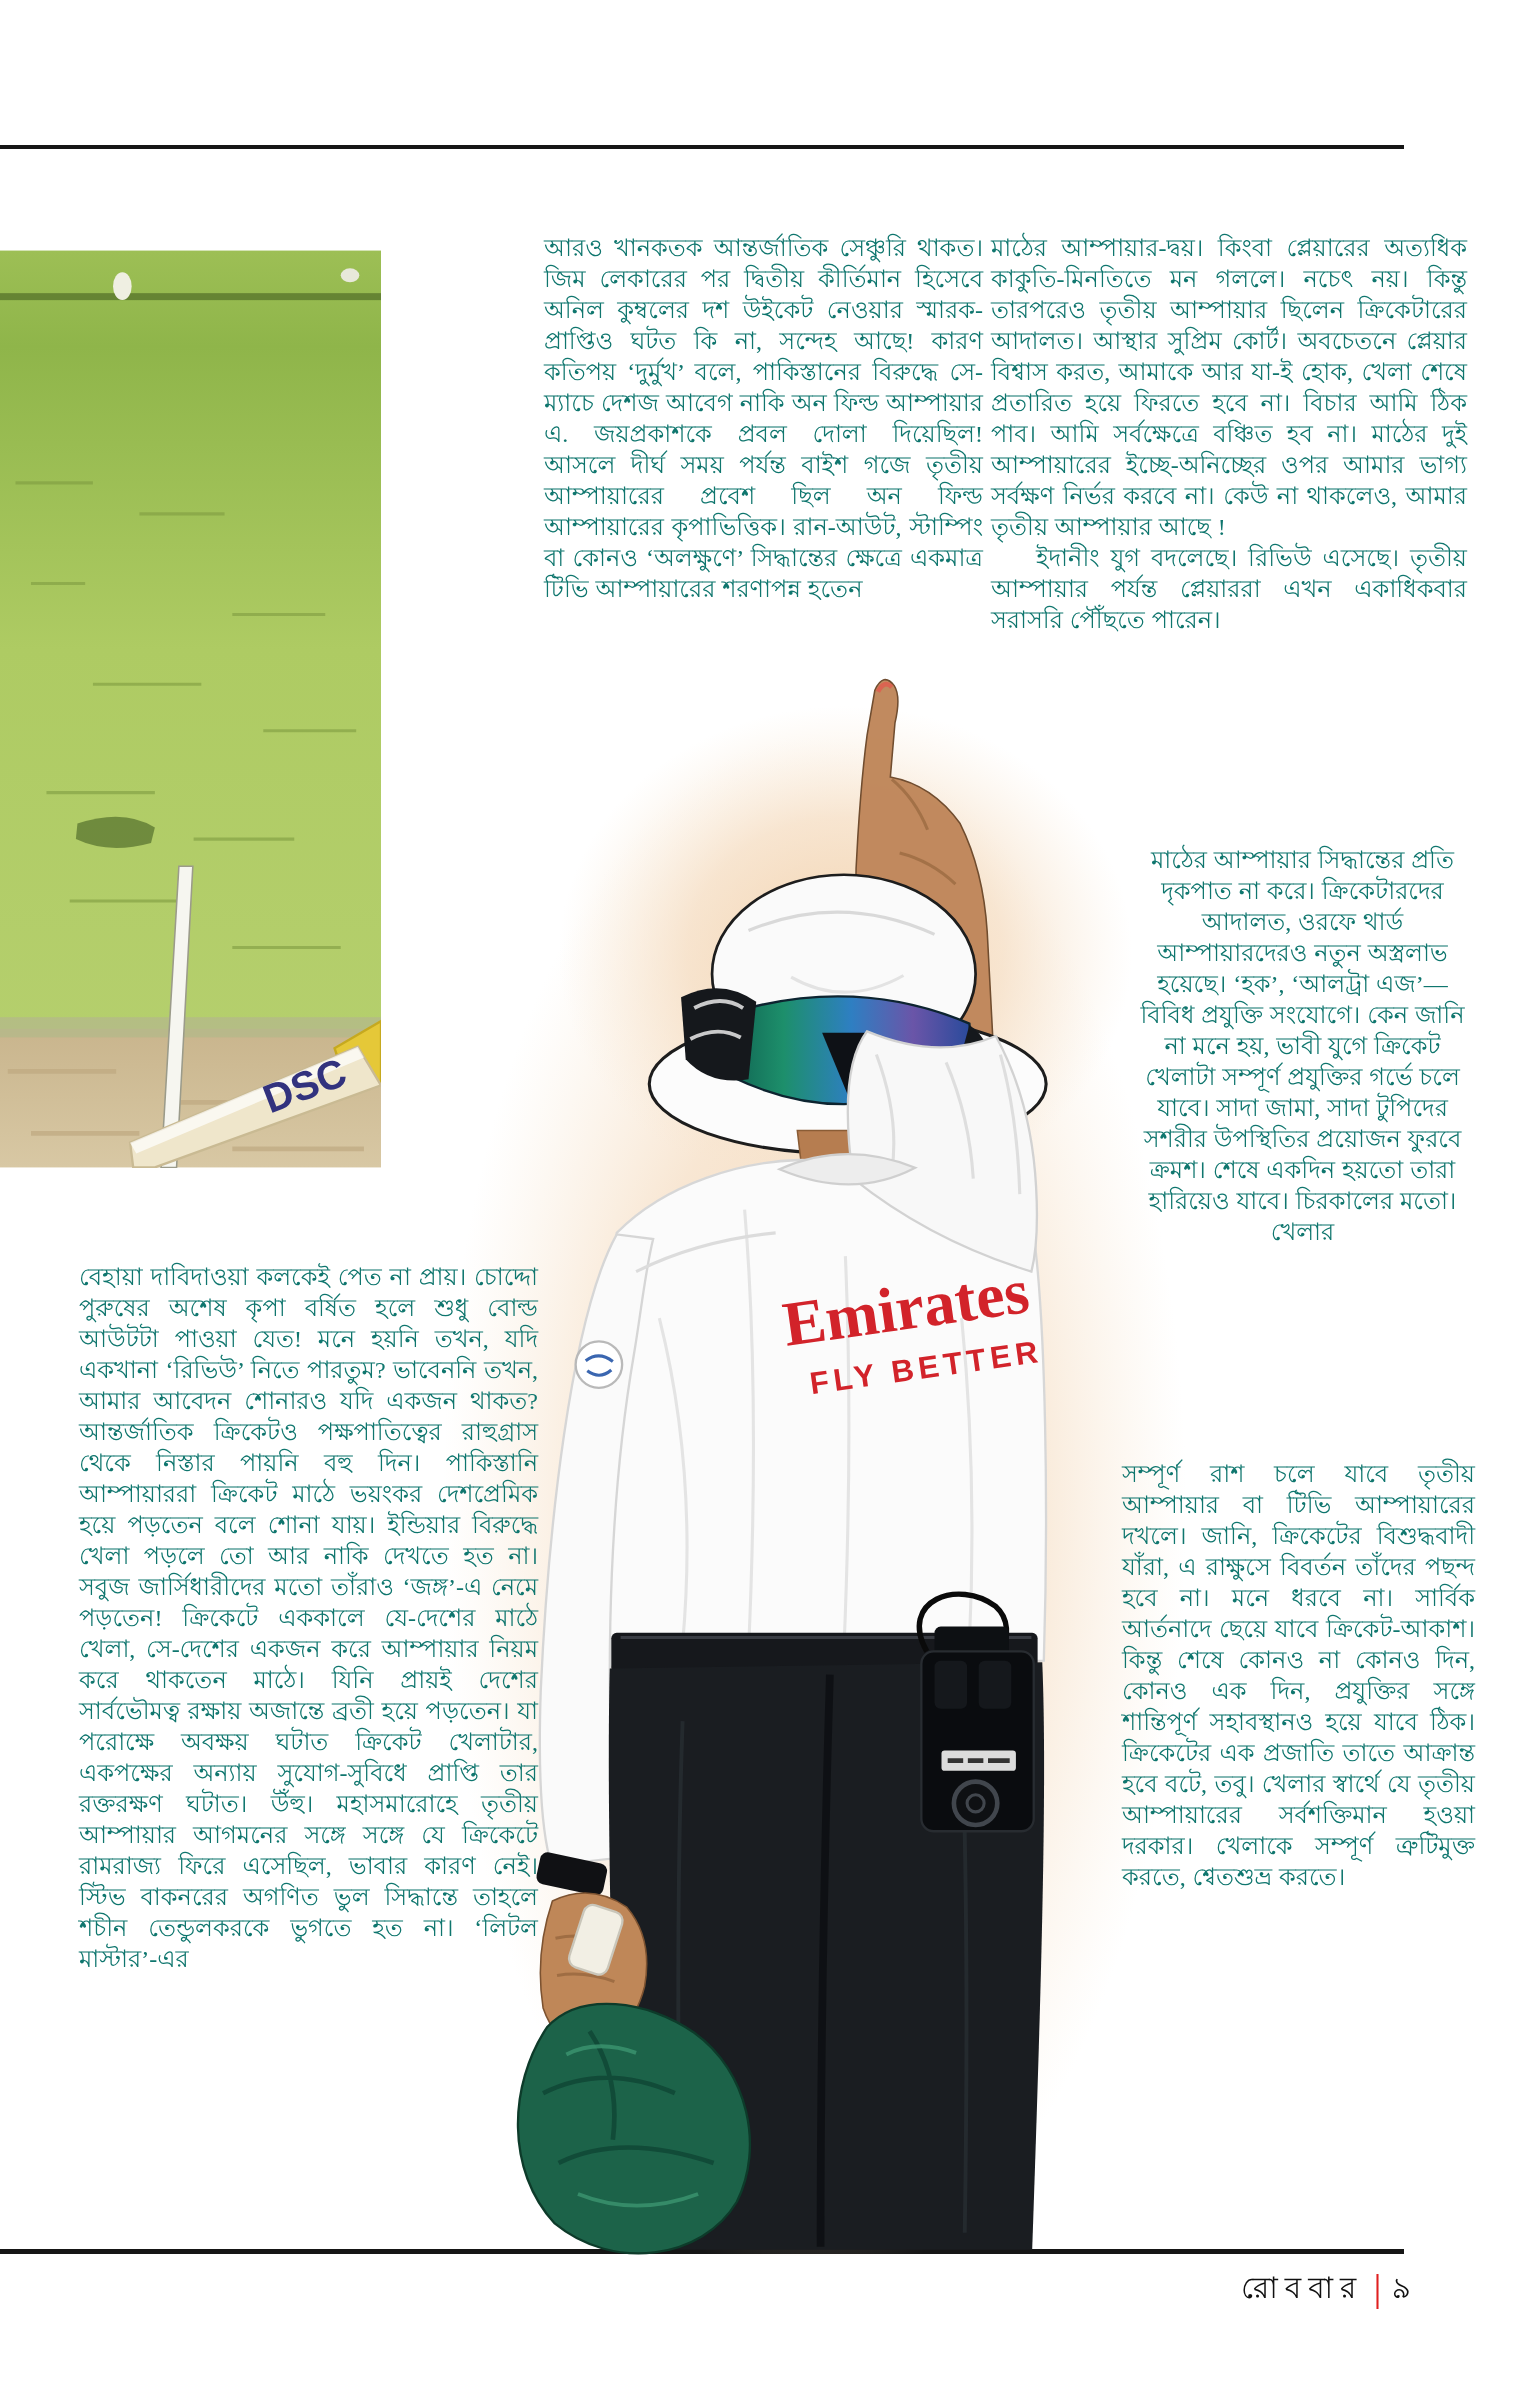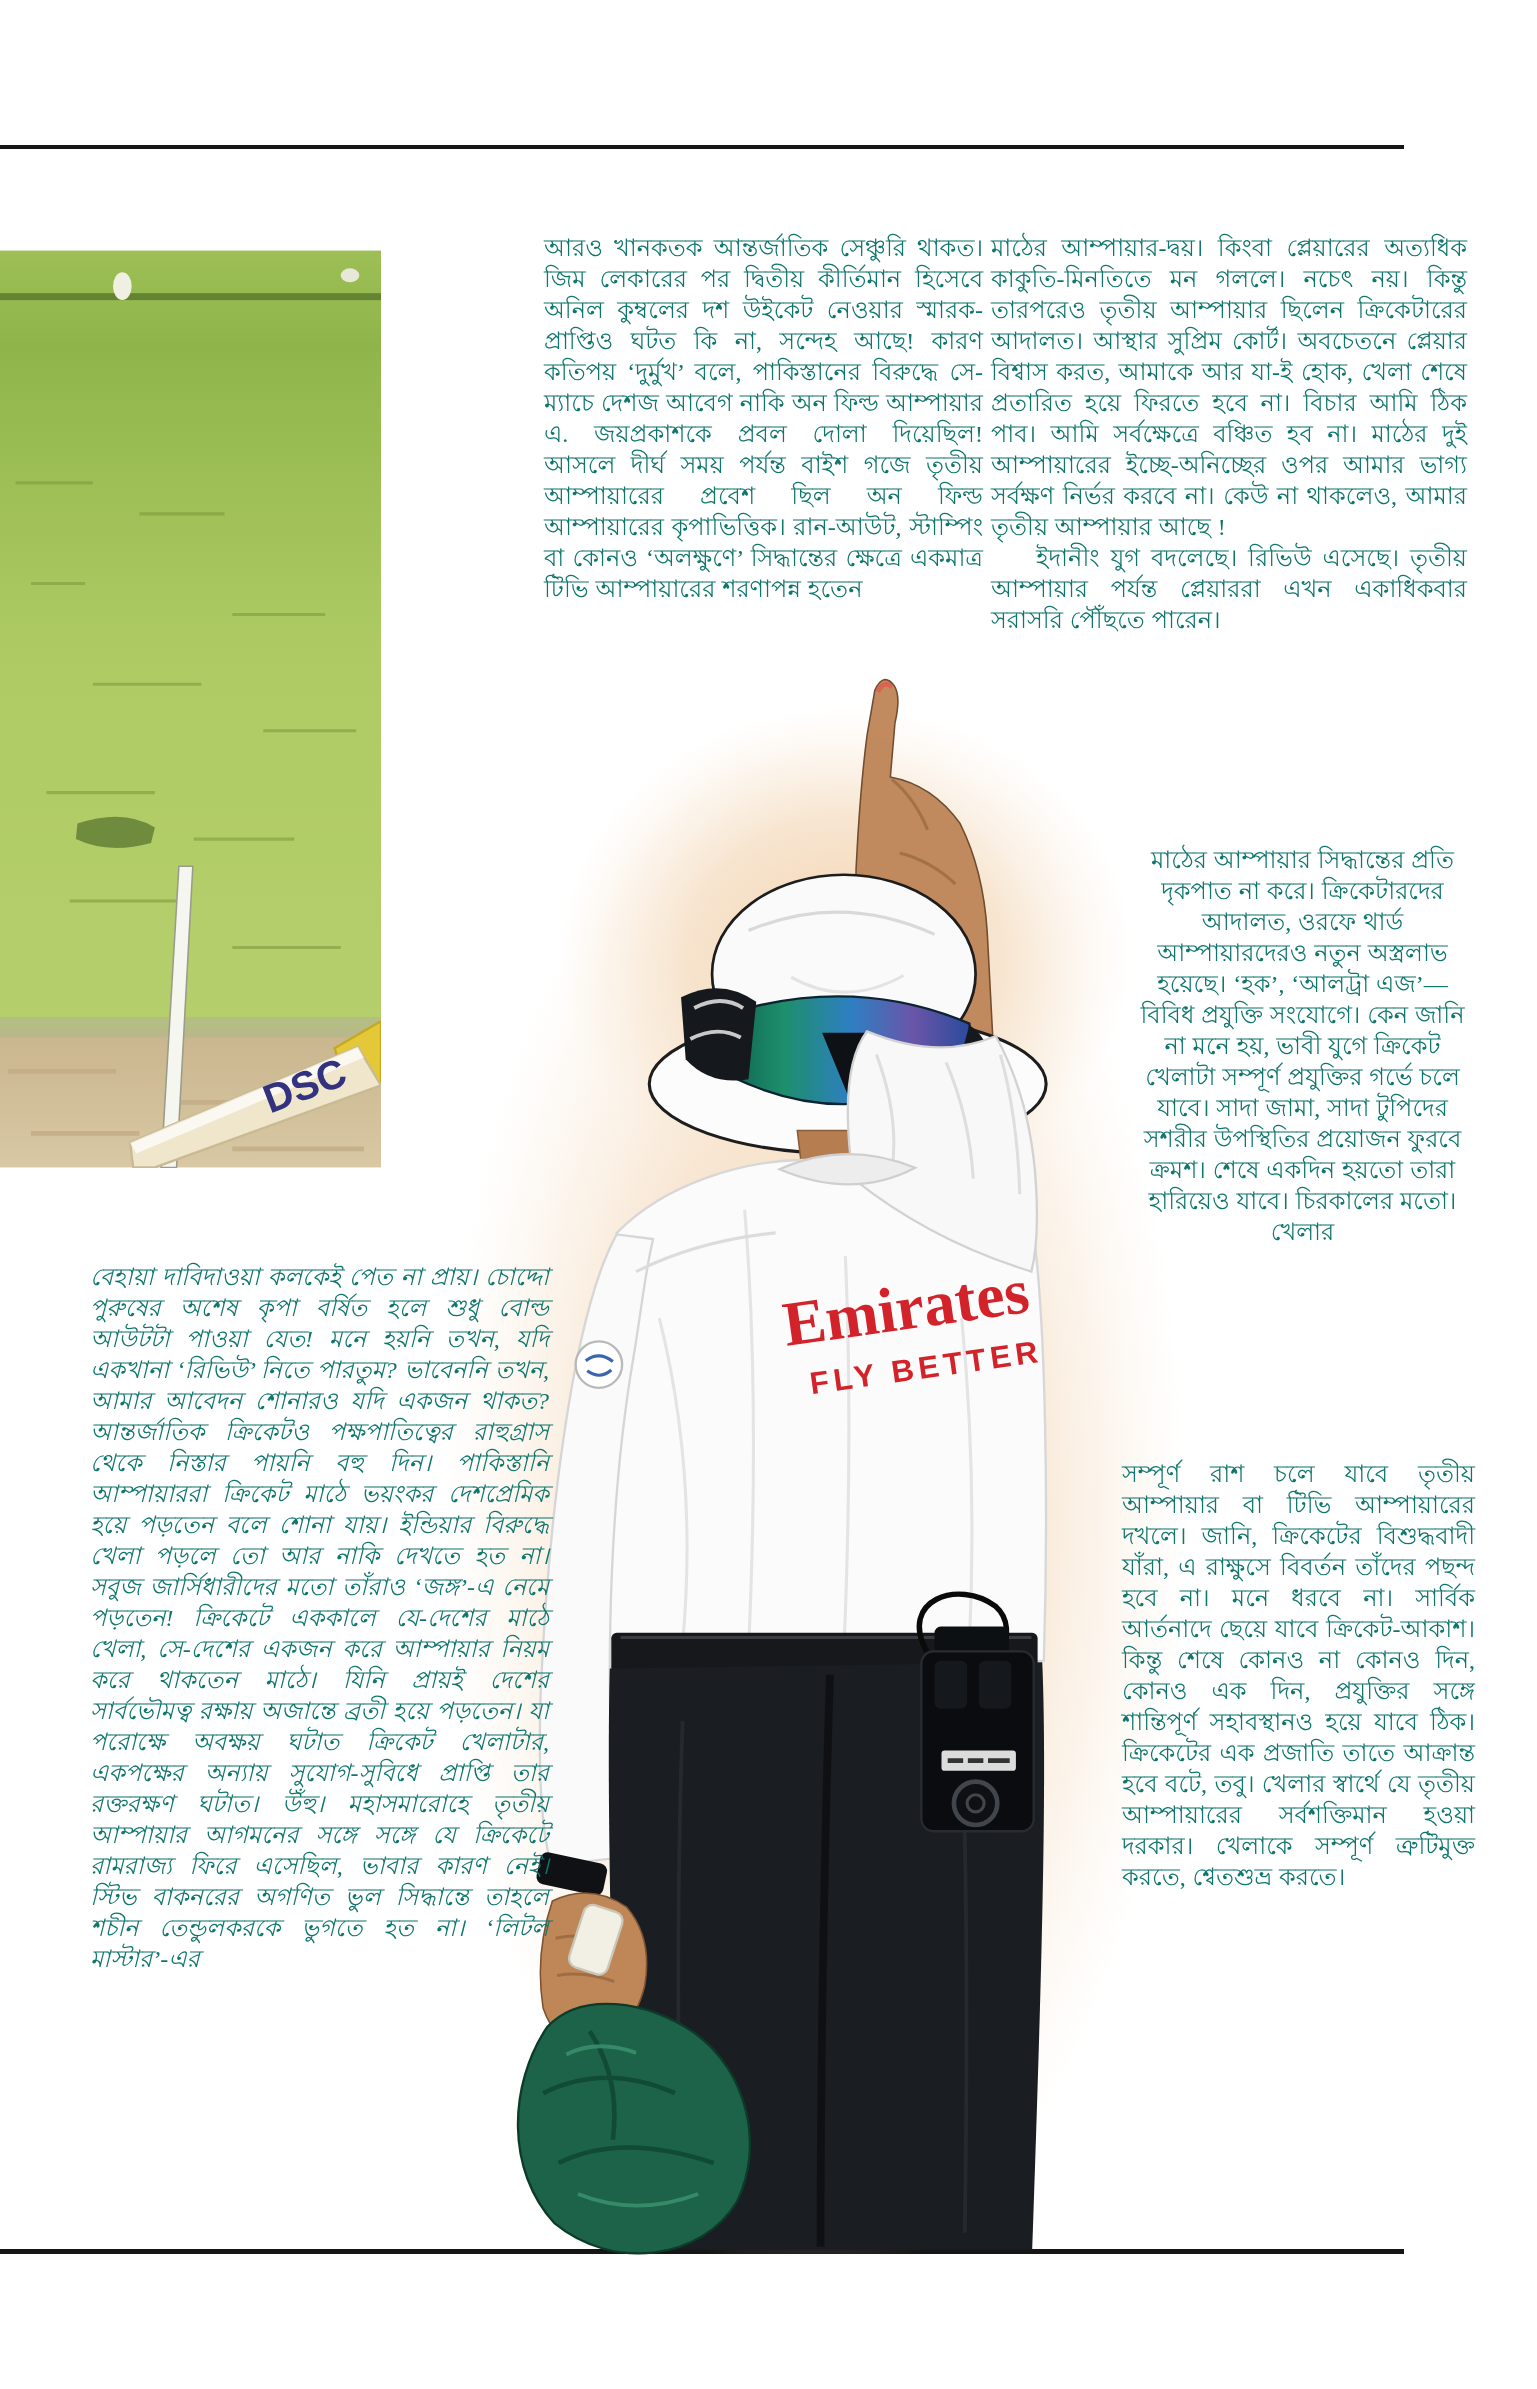--- a/index.html
+++ b/index.html
@@ -191,21 +191,26 @@
 
   <div class="col textlayer" style="left:1128px;top:845px;width:349px;text-align:center;">
     <p>মাঠের আম্পায়ার সিদ্ধান্তের প্রতি দৃকপাত না করে। ক্রিকেটারদের আদালত, ওরফে থার্ড আম্পায়ারদেরও নতুন অস্ত্রলাভ হয়েছে। ‘হক’, ‘আলট্রা এজ’— বিবিধ প্রযুক্তি সংযোগে। কেন জানি না মনে হয়, ভাবী যুগে ক্রিকেট খেলাটা সম্পূর্ণ প্রযুক্তির গর্ভে চলে যাবে। সাদা জামা, সাদা টুপিদের সশরীর উপস্থিতির প্রয়োজন ফুরবে ক্রমশ। শেষে একদিন হয়তো তারা হারিয়েও যাবে। চিরকালের মতো। খেলার</p>
   </div>
 
   <div class="col textlayer" style="left:1122px;top:1451px;width:353px;margin-top:8px;">
     <p>সম্পূর্ণ রাশ চলে যাবে তৃতীয় আম্পায়ার বা টিভি আম্পায়ারের দখলে। জানি, ক্রিকেটের বিশুদ্ধবাদী যাঁরা, এ রাক্ষুসে বিবর্তন তাঁদের পছন্দ হবে না। মনে ধরবে না। সার্বিক আর্তনাদে ছেয়ে যাবে ক্রিকেট-আকাশ। কিন্তু শেষে কোনও না কোনও দিন, কোনও এক দিন, প্রযুক্তির সঙ্গে শান্তিপূর্ণ সহাবস্থানও হয়ে যাবে ঠিক। ক্রিকেটের এক প্রজাতি তাতে আক্রান্ত হবে বটে, তবু। খেলার স্বার্থে যে তৃতীয় আম্পায়ারের সর্বশক্তিমান হওয়া দরকার। খেলাকে সম্পূর্ণ ত্রুটিমুক্ত করতে, শ্বেতশুভ্র করতে।</p>
   </div>
 
 
-  <div class="col textlayer" style="left:90px;top:1262px;width:459px;font-style:italic;">
+  <div class="col textlayer" style="left:79px;top:1262px;width:459px;">
     <p>বেহায়া দাবিদাওয়া কলকেই পেত না প্রায়। চোদ্দো পুরুষের অশেষ কৃপা বর্ষিত হলে শুধু বোল্ড আউটটা পাওয়া যেত! মনে হয়নি তখন, যদি একখানা ‘রিভিউ’ নিতে পারতুম? ভাবেননি তখন, আমার আবেদন শোনারও যদি একজন থাকত? আন্তর্জাতিক ক্রিকেটও পক্ষপাতিত্বের রাহুগ্রাস থেকে নিস্তার পায়নি বহু দিন। পাকিস্তানি আম্পায়াররা ক্রিকেট মাঠে ভয়ংকর দেশপ্রেমিক হয়ে পড়তেন বলে শোনা যায়। ইন্ডিয়ার বিরুদ্ধে খেলা পড়লে তো আর নাকি দেখতে হত না। সবুজ জার্সিধারীদের মতো তাঁরাও ‘জঙ্গ’-এ নেমে পড়তেন! ক্রিকেটে এককালে যে-দেশের মাঠে খেলা, সে-দেশের একজন করে আম্পায়ার নিয়ম করে থাকতেন মাঠে। যিনি প্রায়ই দেশের সার্বভৌমত্ব রক্ষায় অজান্তে ব্রতী হয়ে পড়তেন। যা পরোক্ষে অবক্ষয় ঘটাত ক্রিকেট খেলাটার, একপক্ষের অন্যায় সুযোগ-সুবিধে প্রাপ্তি তার রক্তরক্ষণ ঘটাত। উঁহু। মহাসমারোহে তৃতীয় আম্পায়ার আগমনের সঙ্গে সঙ্গে যে ক্রিকেটে রামরাজ্য ফিরে এসেছিল, ভাবার কারণ নেই। স্টিভ বাকনরের অগণিত ভুল সিদ্ধান্তে তাহলে শচীন তেন্ডুলকরকে ভুগতে হত না। ‘লিটল মাস্টার’-এর</p>
   </div>
 
   <div class="rule" style="left:0;top:2249px;width:1404px;height:4.7px;"></div>
 
+  <div id="footer">
+    <span class="lbl">রোববার</span>
+    <span class="sep">|</span>
+    <span class="num">৯</span>
+  </div>
 
 </div>
 
 
 </body></html>

